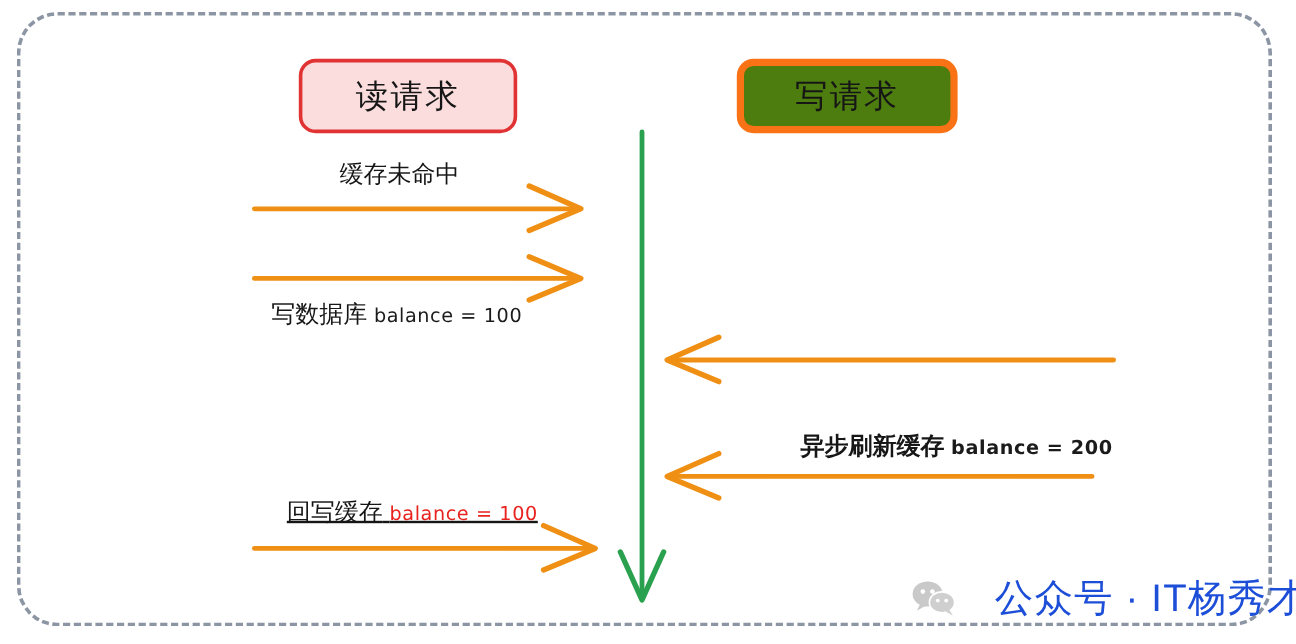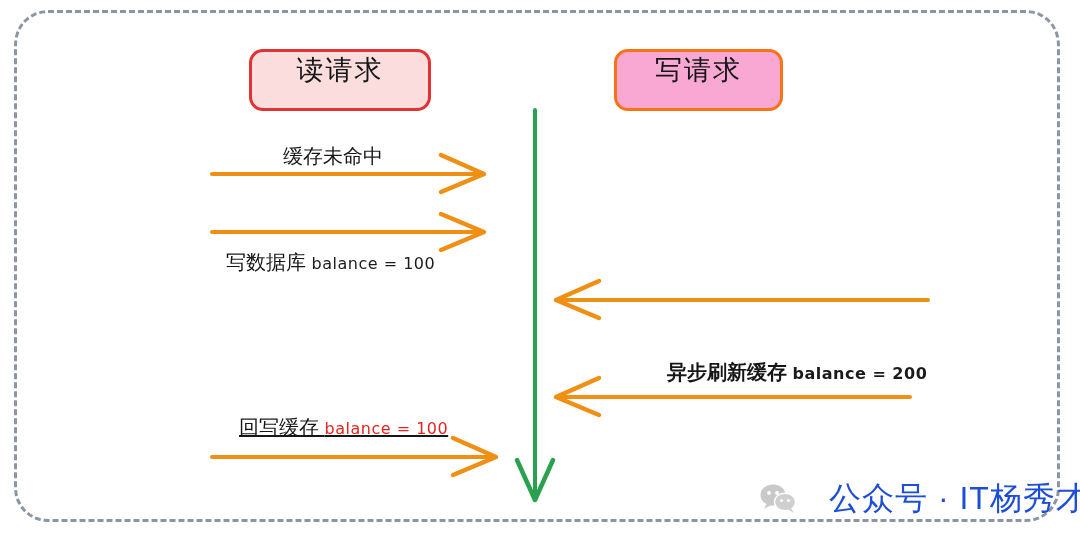--- a/index.html
+++ b/index.html
@@ -36,58 +36,59 @@
     width: 1080px;
     height: 537px;
     pointer-events: none;
   }
   
   .role-box {
     position: absolute;
     box-sizing: border-box;
     border-radius: 14px;
     display: flex;
+    align-items: center;
     justify-content: center;
     font-size: 27px;
     font-weight: 400;
     letter-spacing: 2px;
     color: #161616;
   }
   #read-box {
     left: 249px;
     top: 49px;
     width: 182px;
     height: 62px;
     background: #fbdddd;
     border: 3px solid #e13333;
   }
   #write-box {
     left: 614px;
     top: 49px;
-    width: 169px;
+    width: 184px;
     height: 62px;
-    background: #f9a8d4;
-    border: 3px solid #f97316;
+    background: #4d7c0f;
+    border: 6px solid #f97316;
   }
   
   .arrow-label {
     position: absolute;
     white-space: nowrap;
     font-size: 20px;
     color: #161616;
     line-height: 1;
   }
   .hand {
     font-family: "DejaVu Sans", sans-serif;
     font-size: 16px;
     letter-spacing: 0.5px;
   }
   .val-red { color: #e8231f; }
   .val-black { color: #1b1b1b; }
-  #label-cache-miss { left: 283px; top: 148px; font-family: Liberation Mono, monospace; }
+  #label-cache-miss { left: 283px; top: 136px; }
   #label-read-db    { left: 226px; top: 252px; }
   #label-write-db   { left: 605px; top: 262px; }
   #label-async      { left: 667px; top: 362px; font-weight: bold; }
   #label-writeback  { left: 239px; top: 417px; text-decoration: underline; }
   
   #watermark {
     position: absolute;
     left: 760px;
     top: 477px;
     display: flex;

